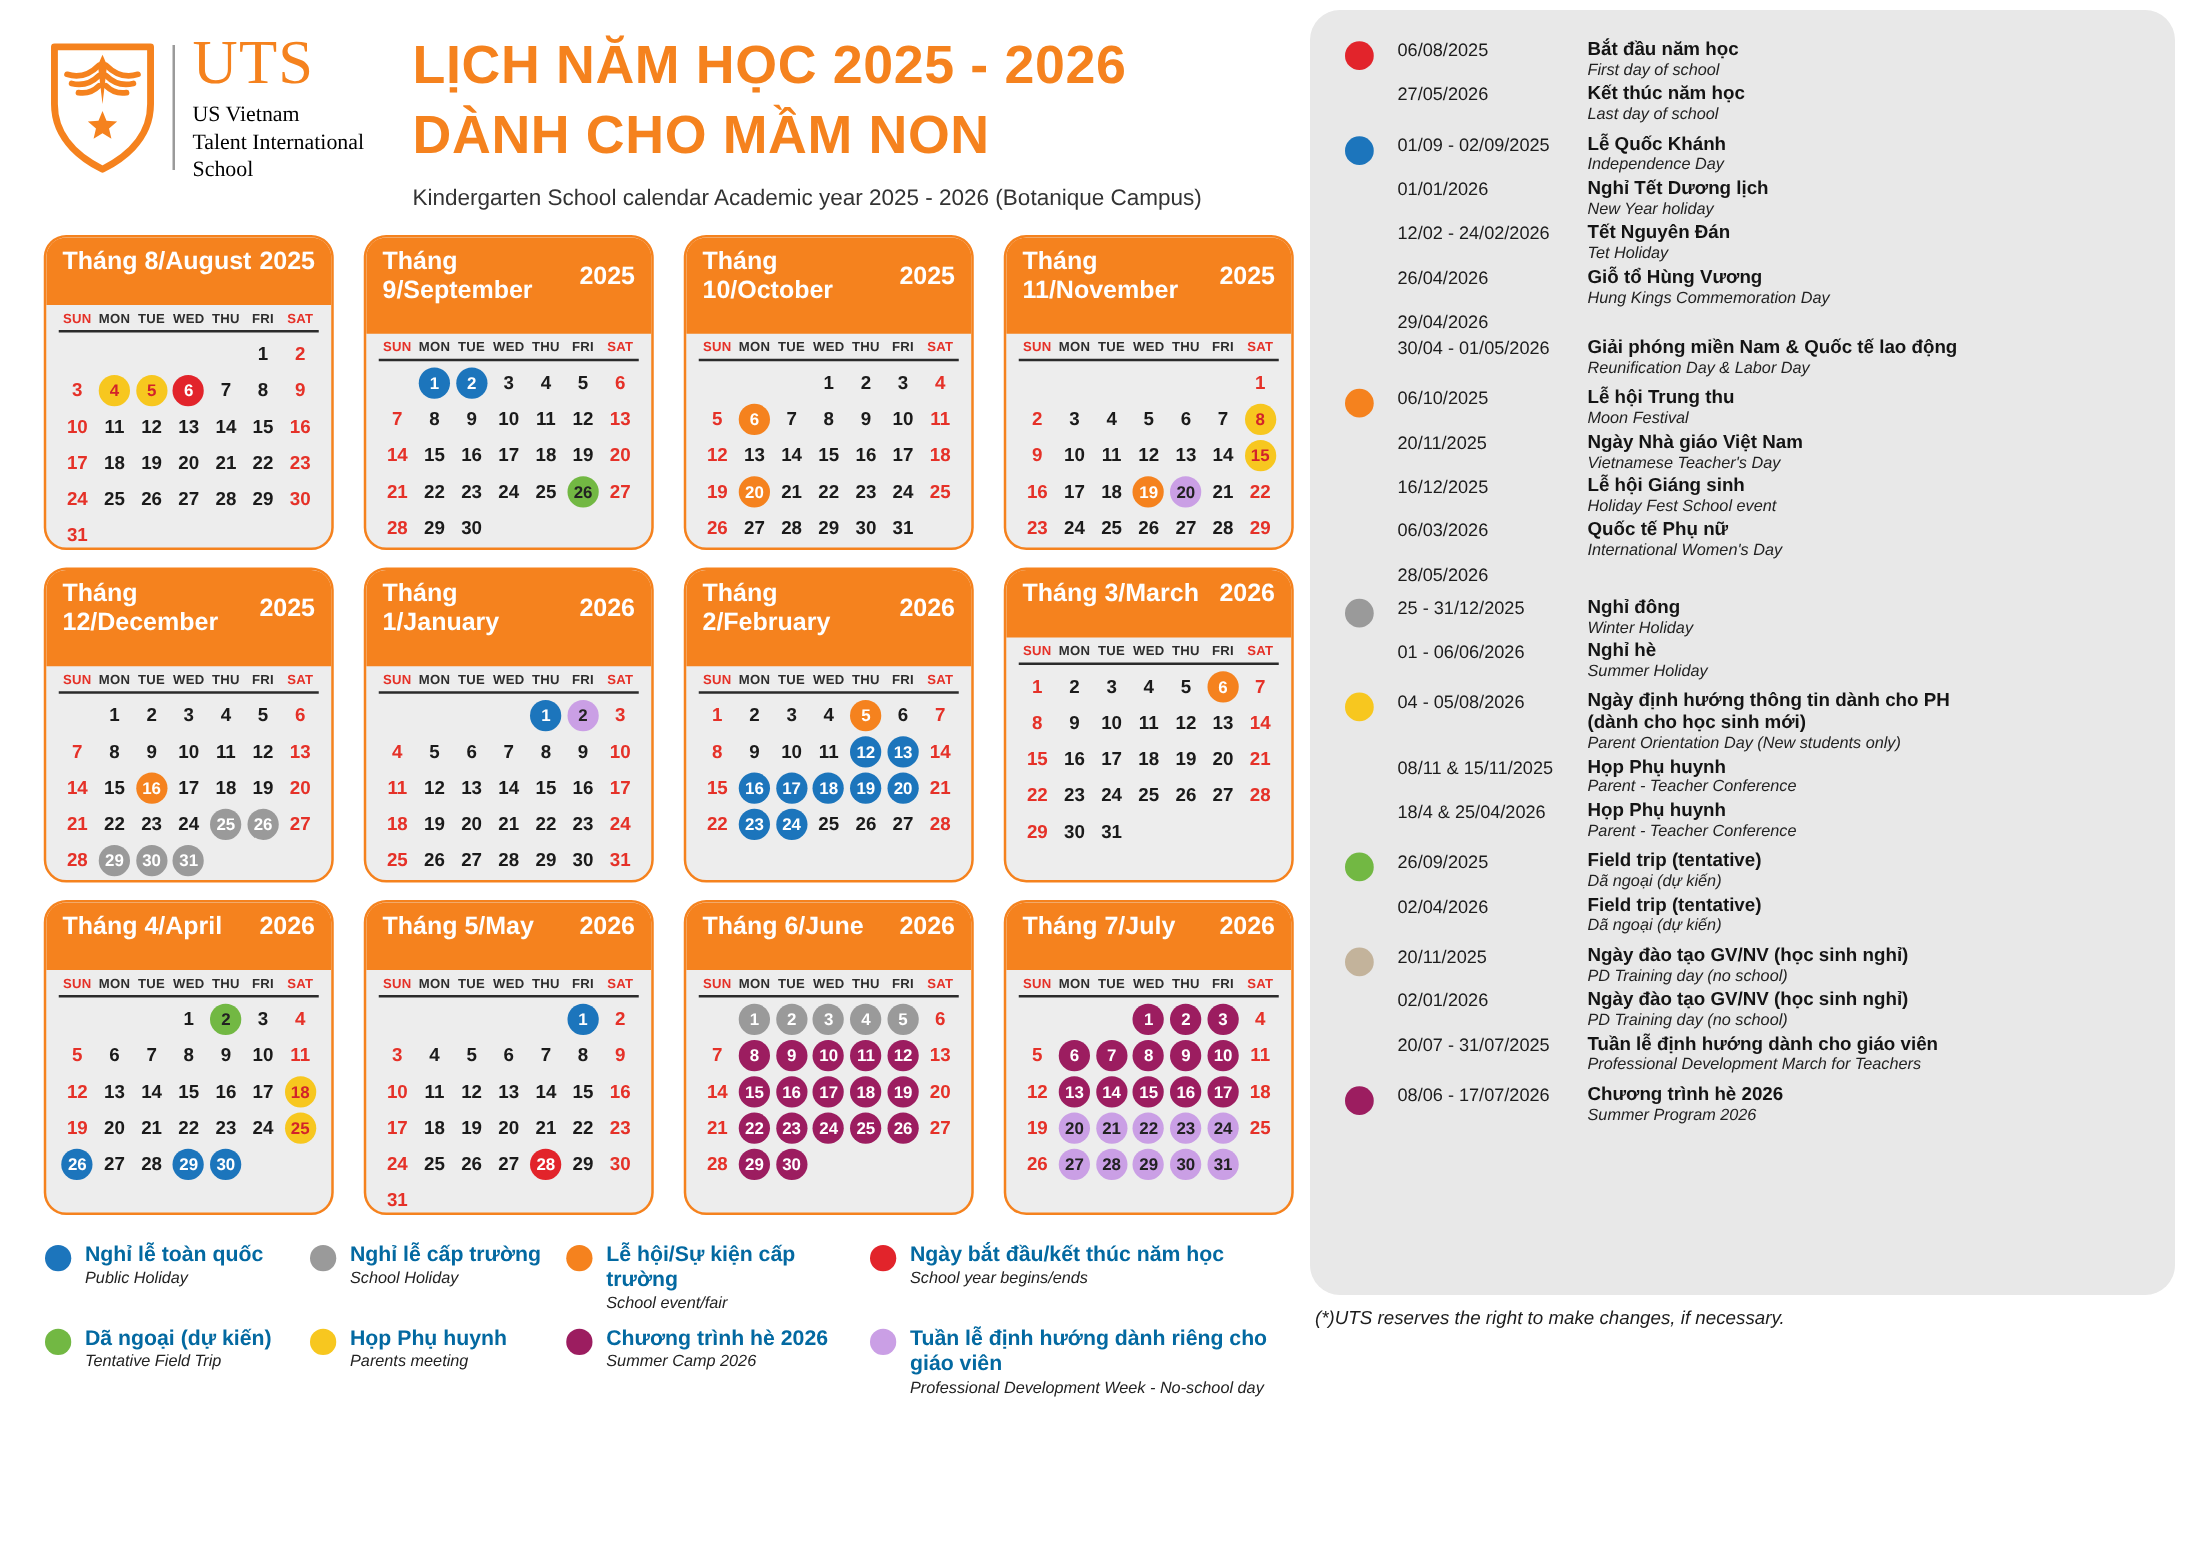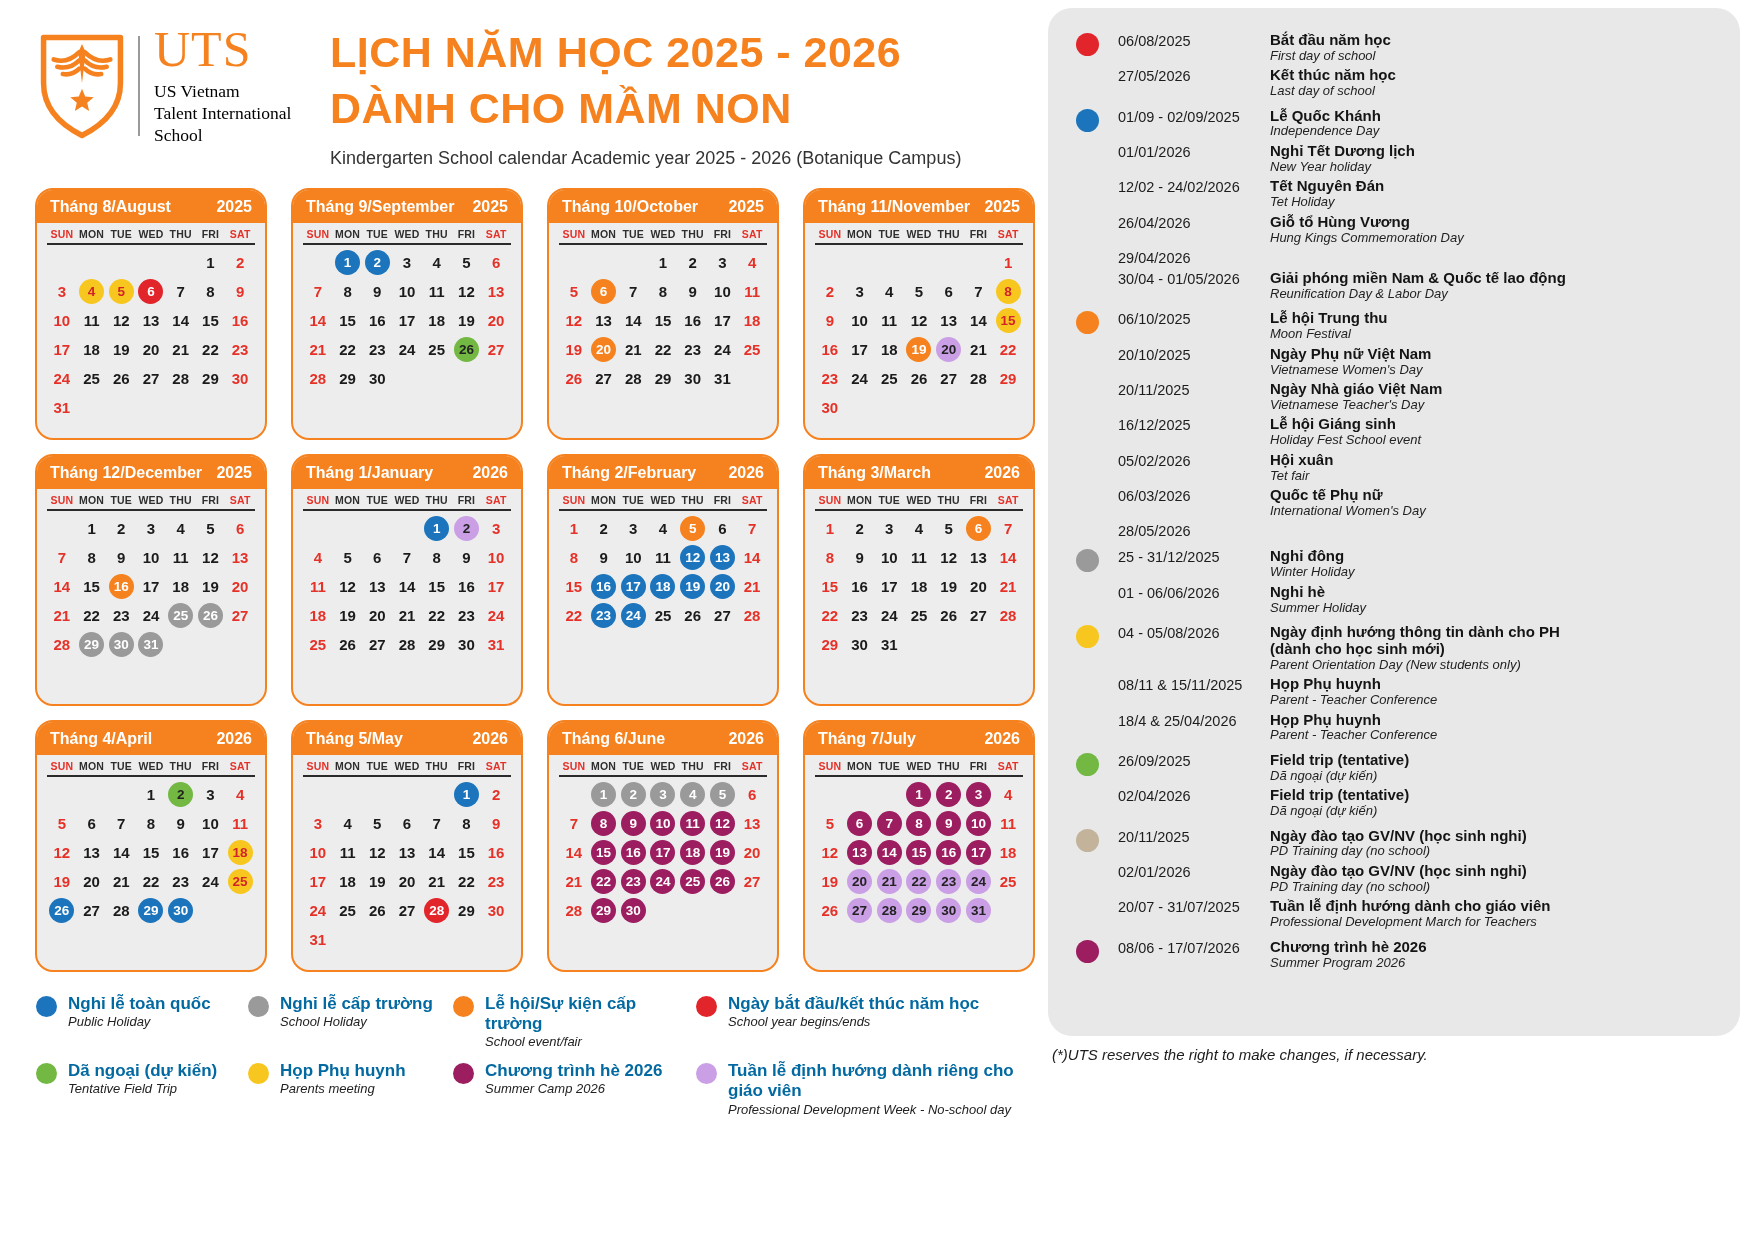--- a/index.html
+++ b/index.html
@@ -15,21 +15,21 @@
   .title-l1,.title-l2{font-size:43px;font-weight:700;color:#F5821E;letter-spacing:.5px;}
   .title-l2{margin-top:7px;}
   .subtitle{font-size:18px;color:#333;margin-top:15px;}
 
   
   #calendar-grid{position:absolute;left:35px;top:188px;display:grid;
                  grid-template-columns:repeat(4,232px);column-gap:24px;row-gap:14px;}
   .month-card{width:232px;height:252px;border:2px solid #F5821E;border-radius:18px;
               background:#EDEDED;overflow:hidden;box-sizing:border-box;}
   .month-header{display:flex;justify-content:space-between;align-items:center;background:#F5821E;
-                color:#fff;padding:8px 13px 7px;font-size:16px;font-weight:700;}
+                color:#fff;padding:8px 13px 23px;font-size:20px;font-weight:700;}
   .weekday-row{display:grid;grid-template-columns:repeat(7,1fr);margin:5px 10px 0;
                border-bottom:2px solid #2b2b2b;padding-bottom:3px;}
   .weekday-row span{font-size:10.5px;font-weight:700;text-align:center;color:#2e2e2e;letter-spacing:.2px;}
   .weekday-row span.we{color:#E53128;}
   .dates{display:grid;grid-template-columns:repeat(7,1fr);grid-auto-rows:29px;padding:3px 10px 0;}
   .cell{display:flex;align-items:center;justify-content:center;font-size:15px;font-weight:700;color:#1b1b1b;}
   .cell.we{color:#E53128;}
   .circle{width:25px;height:25px;border-radius:50%;display:flex;align-items:center;justify-content:center;
           font-size:13.5px;font-weight:700;}
 
@@ -991,45 +991,31 @@
       <div class="sb-group">
         <span class="sb-dot" style="background: rgb(245, 130, 30);"></span>
         <div class="sb-item">
           <div class="sb-dates">06/10/2025</div>
           <div class="sb-text">
             <div class="sb-title">Lễ hội Trung thu</div>
             <div class="sb-sub">Moon Festival</div>
           </div>
         </div>
         <div class="sb-item">
-          <div class="sb-dates">20/10/2025</div>
-          <div class="sb-text">
-            <div class="sb-title">Ngày Phụ nữ Việt Nam</div>
-            <div class="sb-sub">Vietnamese Women's Day</div>
-          </div>
-        </div>
-        <div class="sb-item">
           <div class="sb-dates">20/11/2025</div>
           <div class="sb-text">
             <div class="sb-title">Ngày Nhà giáo Việt Nam</div>
             <div class="sb-sub">Vietnamese Teacher's Day</div>
           </div>
         </div>
         <div class="sb-item">
           <div class="sb-dates">16/12/2025</div>
           <div class="sb-text">
             <div class="sb-title">Lễ hội Giáng sinh</div>
             <div class="sb-sub">Holiday Fest School event</div>
-          </div>
-        </div>
-        <div class="sb-item">
-          <div class="sb-dates">05/02/2026</div>
-          <div class="sb-text">
-            <div class="sb-title">Hội xuân</div>
-            <div class="sb-sub">Tet fair</div>
           </div>
         </div>
         <div class="sb-item">
           <div class="sb-dates">06/03/2026</div>
           <div class="sb-text">
             <div class="sb-title">Quốc tế Phụ nữ</div>
             <div class="sb-sub">International Women's Day</div>
           </div>
         </div>
         <div class="sb-item">

